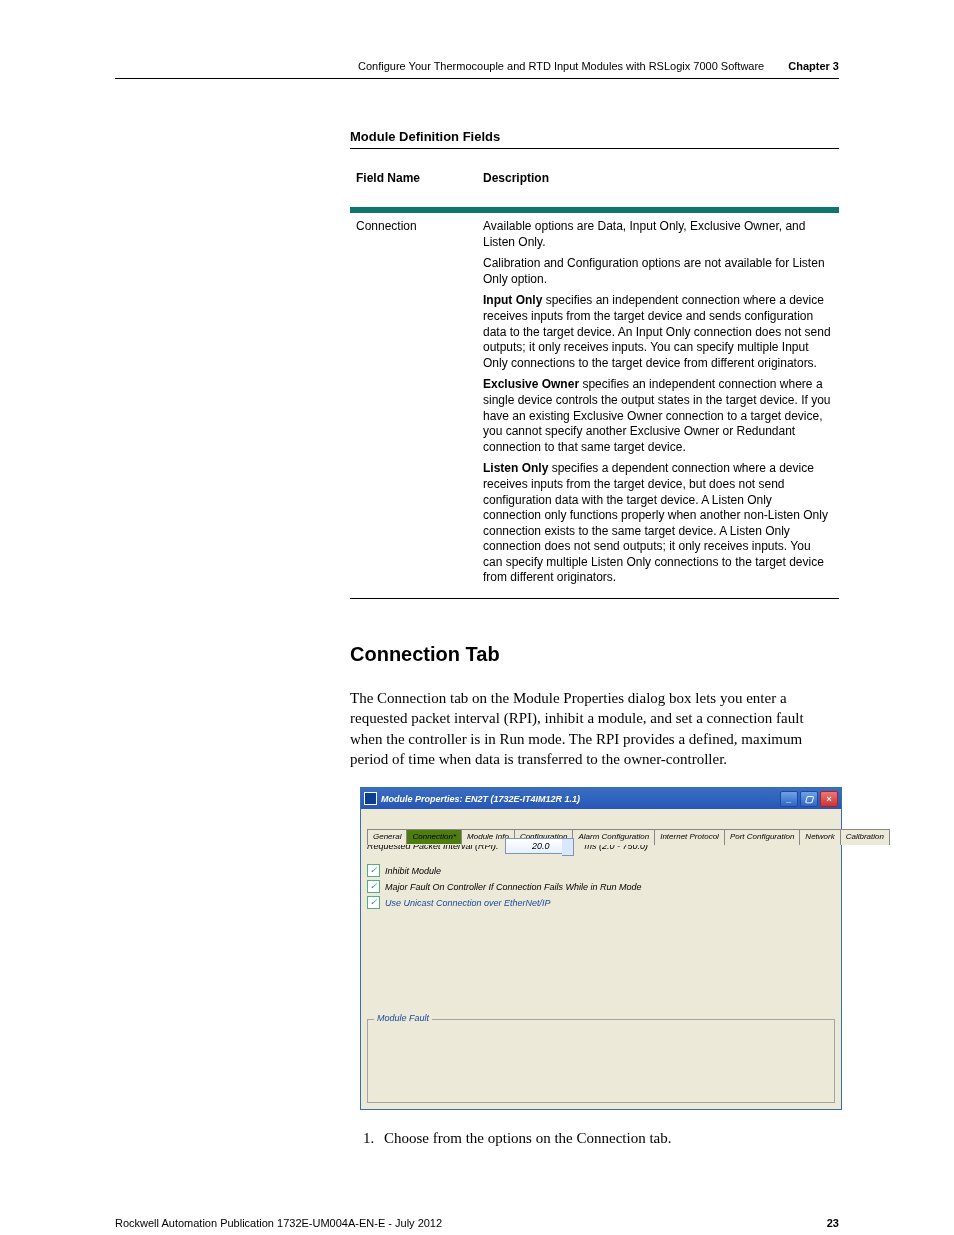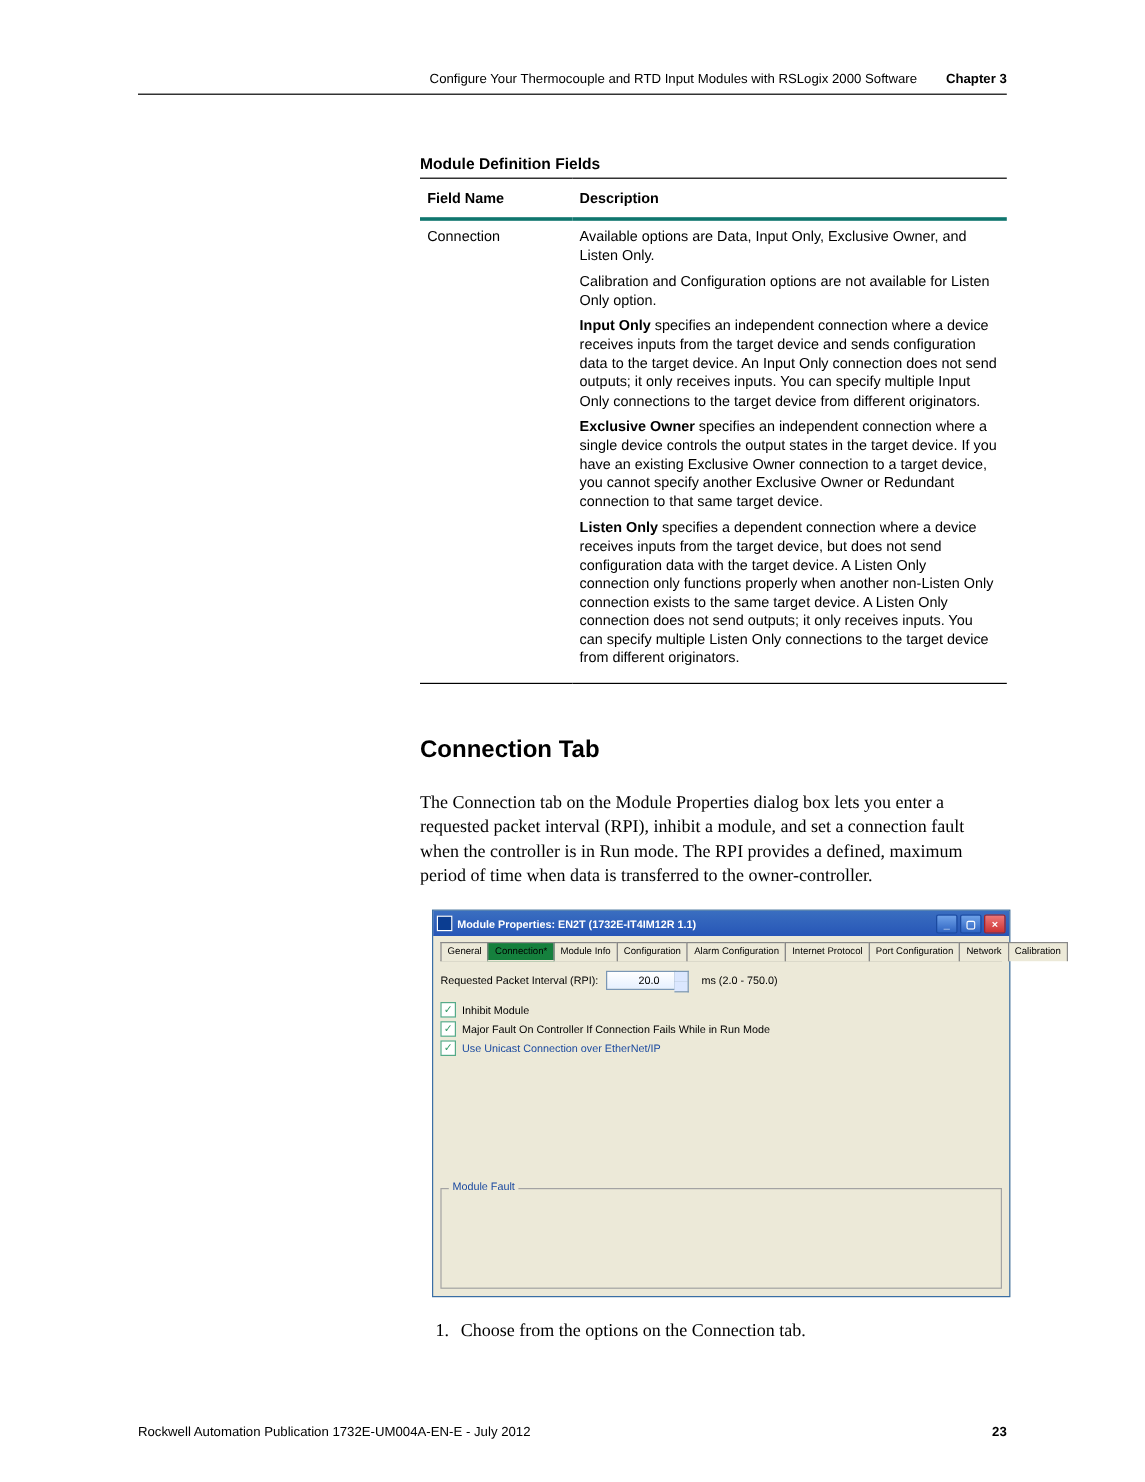--- a/index.html
+++ b/index.html
@@ -25,23 +25,23 @@
   .header-row .chapter-label { font-weight: bold; margin-left: 24px; }
   .content-inset { margin-left: 235px; }
   .table-title {
     font-weight: bold;
     font-size: 13px;
     margin-bottom: 4px;
   }
   table.def-table { border-collapse: collapse; width: 100%; font-size: 12px; }
   table.def-table thead th {
     border-top: 1.5px solid #000;
-    border-bottom: 3px solid #0f766e;
+    border-bottom: 6px solid #0f766e;
     text-align: left;
-    padding: 9px 6px;
+    padding: 22px 6px;
     font-weight: bold;
   }
   table.def-table tbody td {
     border-top: 1px solid #a21caf;
     border-bottom: 1px solid #000;
     vertical-align: top;
     padding: 6px 6px;
     line-height: 1.3;
   }
   table.def-table tbody td.field-name-cell { width: 115px; font-family: Arial; }
@@ -60,21 +60,21 @@
   }
   .step-list {
     font-family: Georgia, 'Times New Roman', serif;
     font-size: 15px;
     margin: 18px 0 0 0;
     padding-left: 28px;
   }
   .step-list li { padding-left: 6px; }
 
   
-  .dialog-wrap { margin: 10px 0 20px 10px; }
+  .dialog-wrap { margin: 10px 0 20px 10px; font-style: italic; }
   .dialog {
     width: 480px;
     border: 1px solid #3a6ea5;
     font-size: 9px;
     background: #ece9d8;
   }
   .titlebar {
     background: linear-gradient(to bottom, #3a6ec0, #2756b7);
     color: #fff;
     display: flex;
@@ -99,24 +99,24 @@
   .dlg-body { padding: 4px 6px 6px 6px; }
   .tabstrip { display: flex; border-bottom: 1px solid #888; margin-bottom:8px; }
   .tabstrip .tab {
     padding: 2px 5px 3px 5px;
     border: 1px solid #888;
     border-bottom: none;
     background: #ece9d8;
     margin-right: -1px;
     font-size: 8px;
     position: relative;
-    top: 1px;
+    top: 16px;
     white-space: nowrap;
   }
-  .tabstrip .tab.active { background:#15803d; border-bottom: 1px solid #ece9d8; z-index:2; }
+  .tabstrip .tab.active { background:#4d7c0f; border-bottom: 1px solid #ece9d8; z-index:2; }
   .form-row { display: flex; align-items: center; margin: 3px 0; }
   .form-row label { font-size: 9px; }
   .spinner {
     width: 32px; height: 14px;
     border: 1px solid #7a97b5;
     background: linear-gradient(to bottom,#fff,#e6f0ff);
     display: inline-flex; align-items:center; justify-content:flex-end;
     padding: 0 12px; font-size:9px; margin: 0 6px; position: relative;
   }
   .spinner::after{
@@ -149,21 +149,21 @@
     font-size: 11px; margin-top: 70px;
   }
   .page-footer .pub { }
   .page-footer .pnum { font-weight: bold; }
 </style>
 </head>
 <body>
 
 <div class="page">
   <div class="header-row">
-    <span>Configure Your Thermocouple and RTD Input Modules with RSLogix 2000 Software</span>
+    <span>Configure Your Thermocouple and RTD Input Modules with RSLogix 7000 Software</span>
     <span class="chapter-label">Chapter 3</span>
   </div>
 
   <div class="content-inset">
     <div class="table-title">Module Definition Fields</div>
     <table class="def-table">
       <thead>
         <tr>
           <th>Field Name</th>
           <th>Description</th>

